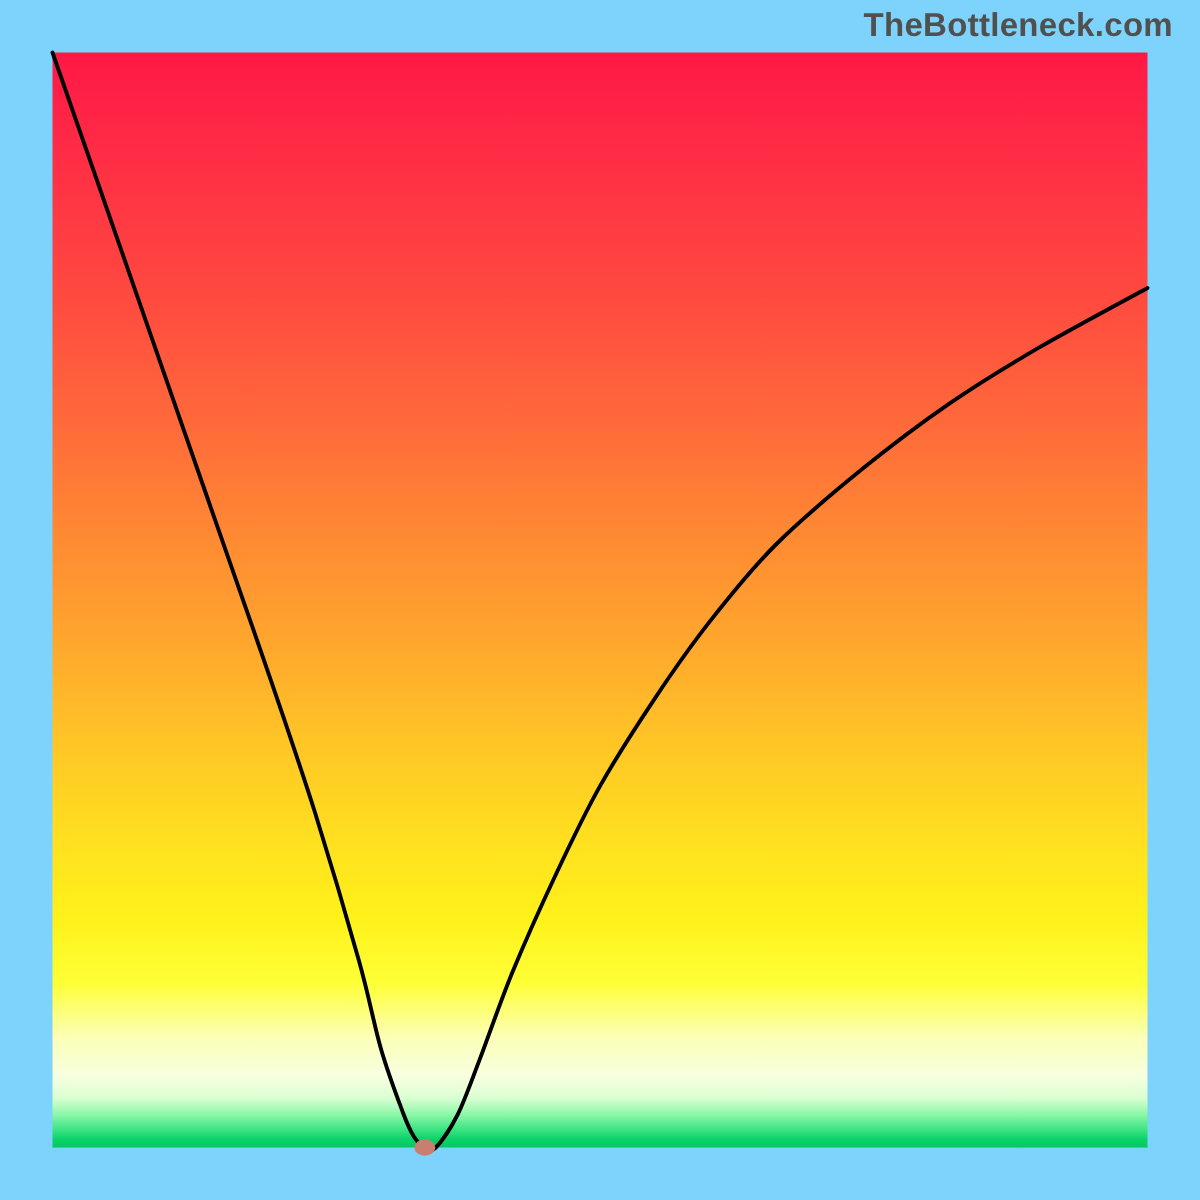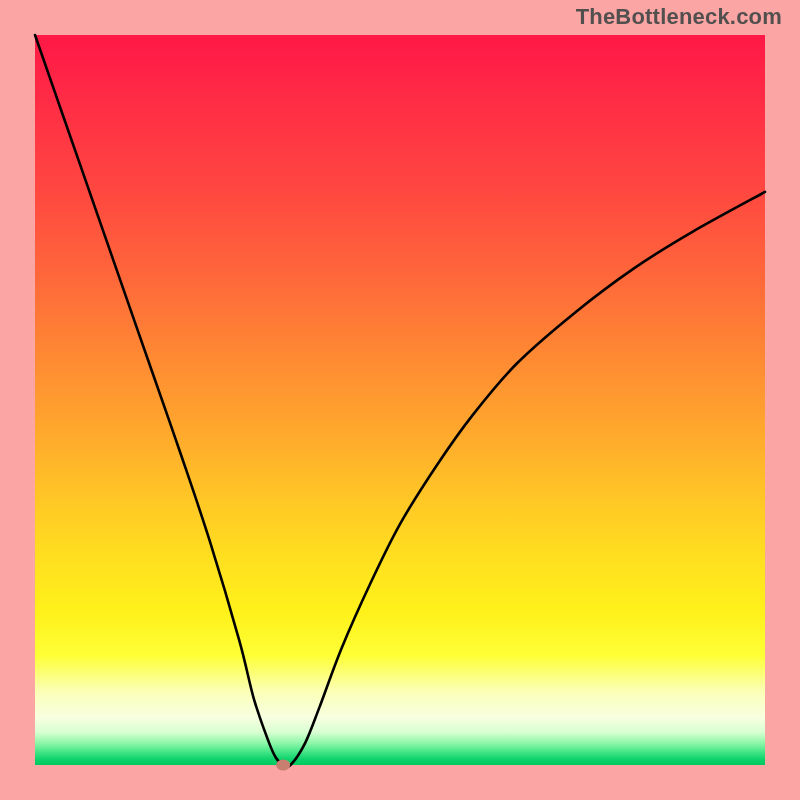--- a/index.html
+++ b/index.html
@@ -1,21 +1,21 @@
 <!DOCTYPE html>
 <html><head>
 <meta charset="utf-8">
 <style>
   * { margin: 0; padding: 0; box-sizing: border-box; }
   html, body { width: 800px; height: 800px; overflow: hidden; background: #000; }
   .chart-container {
     width: 800px;
     height: 800px;
     position: relative;
-    background: #fca5a5;
+    background: #7dd3fc;
   }
   .watermark {
     position: absolute;
     top: 4px;
     right: 18px;
     font-family: Arial, Helvetica, sans-serif;
     font-size: 22px;
     font-weight: 600;
     color: #52504f;
     letter-spacing: 0.2px;

